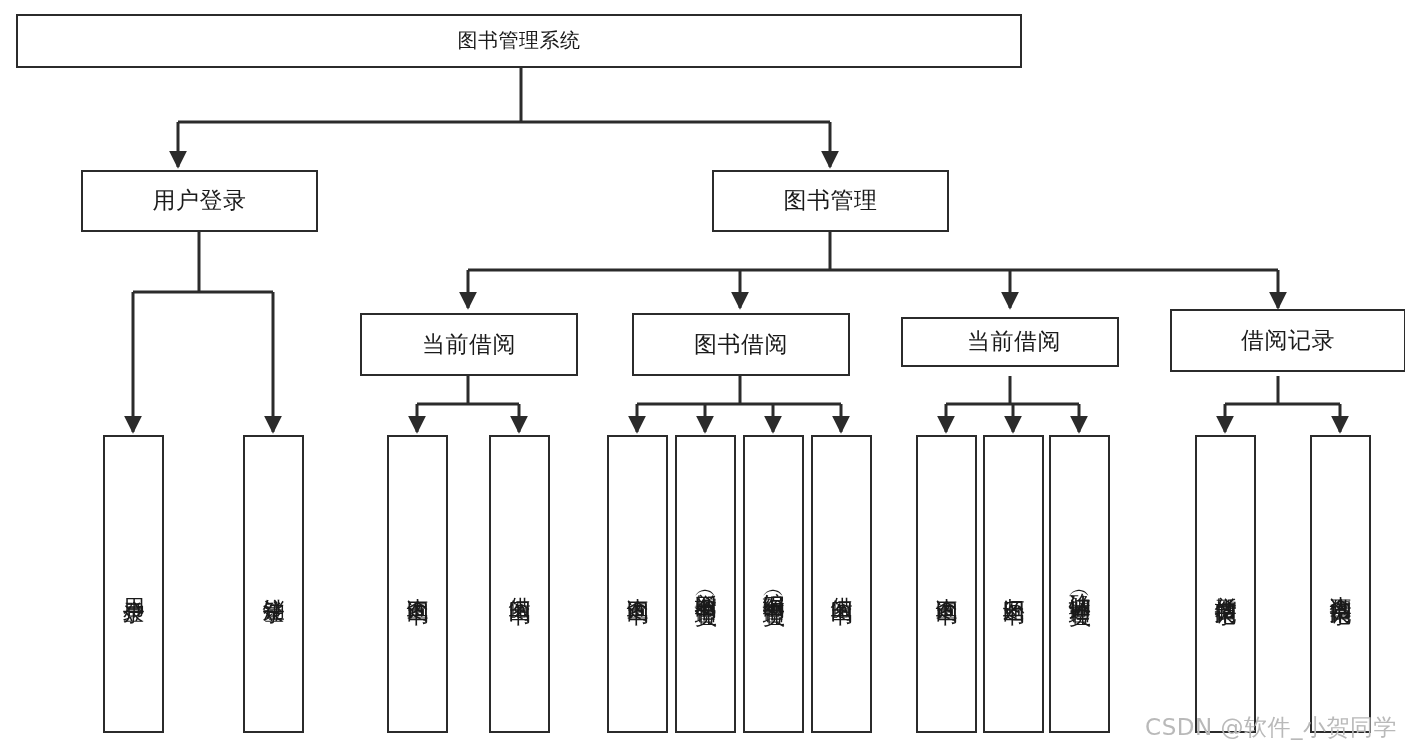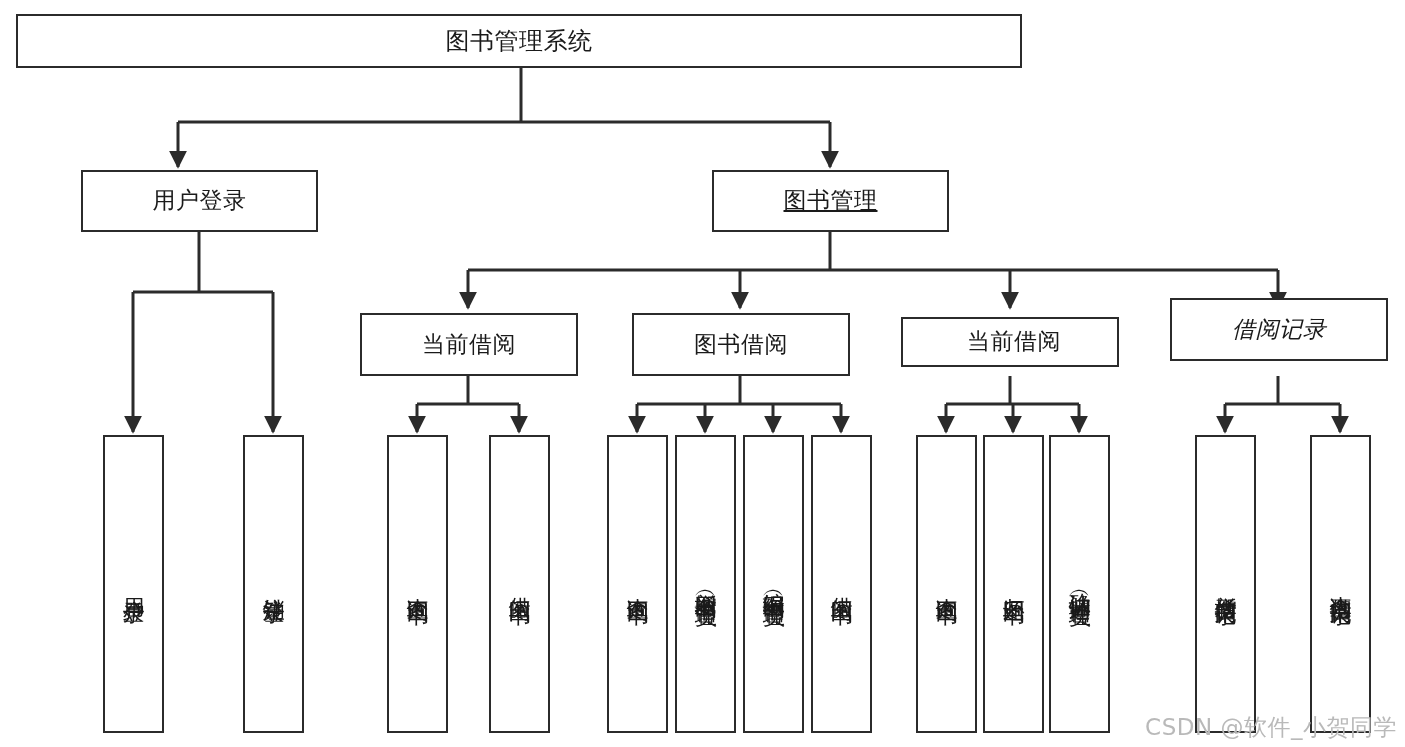--- a/index.html
+++ b/index.html
@@ -41,21 +41,21 @@
     text-align: center;
     line-height: 1.18;
     white-space: pre;
   }
   
   .node.horiz .node-label {
     font-size: 23px;
     letter-spacing: 0.5px;
   }
   .node.root .node-label {
-    font-size: 24px;
+    font-size: 20px;
   }
   
   .node.vert {
     align-items: center;
     justify-content: center;
   }
   .node.vert .node-label {
     writing-mode: vertical-rl;
     text-orientation: upright;
     font-size: 22px;
@@ -133,37 +133,37 @@
   </svg>
 
   <div class="node horiz root" style="left:16px; top:14px; width:1006px; height:54px;">
     <span class="node-label">图书管理系统</span>
   </div>
 
   <div class="node horiz" style="left:81px; top:170px; width:237px; height:62px;">
     <span class="node-label">用户登录</span>
   </div>
 
-  <div class="node horiz" style="left:712px; top:170px; width:237px; height:62px;text-decoration:underline;">
+  <div class="node horiz" style="left:712px; top:170px; width:237px; height:62px;">
     <span class="node-label">图书管理</span>
   </div>
 
   <div class="node horiz" style="left:360px; top:313px; width:218px; height:63px;">
     <span class="node-label">当前借阅</span>
   </div>
 
   <div class="node horiz" style="left:632px; top:313px; width:218px; height:63px;">
     <span class="node-label">图书借阅</span>
   </div>
 
   <div class="node horiz" style="left:901px; top:317px; width:218px; height:50px;padding-left:8px;">
     <span class="node-label">当前借阅</span>
   </div>
 
-  <div class="node horiz" style="left:1170px; top:298px; width:218px; height:63px;font-style:italic;">
+  <div class="node horiz" style="left:1170px; top:309px; width:236px; height:63px;">
     <span class="node-label">借阅记录</span>
   </div>
 
   <div class="node vert" style="left:103px; top:435px; width:61px; height:298px;">
     <span class="node-label">用户登录</span>
   </div>
 
   <div class="node vert" style="left:243px; top:435px; width:61px; height:298px;">
     <span class="node-label">注销登录</span>
   </div>

